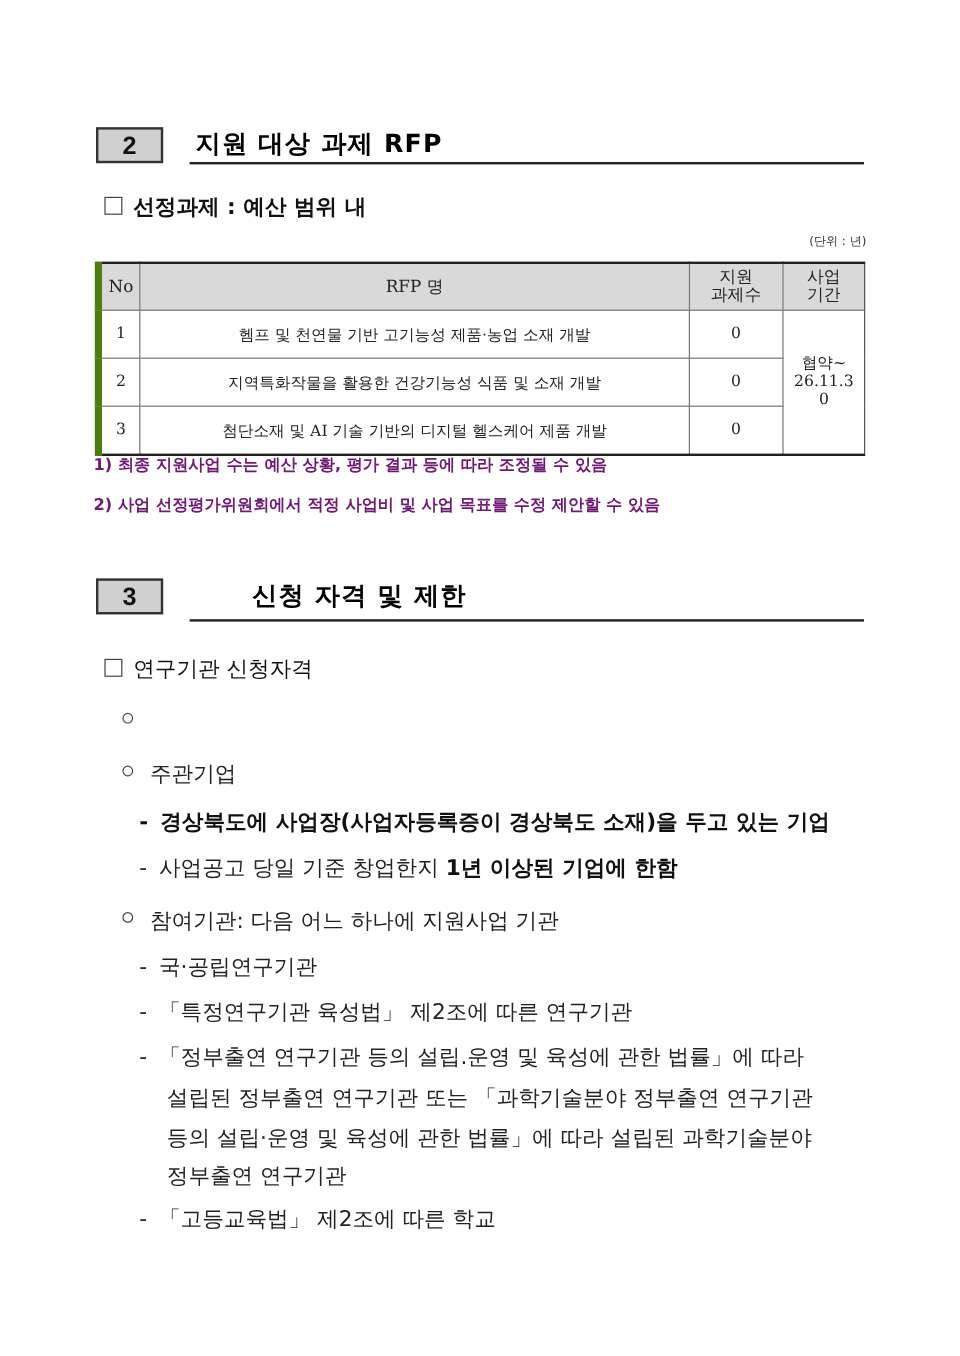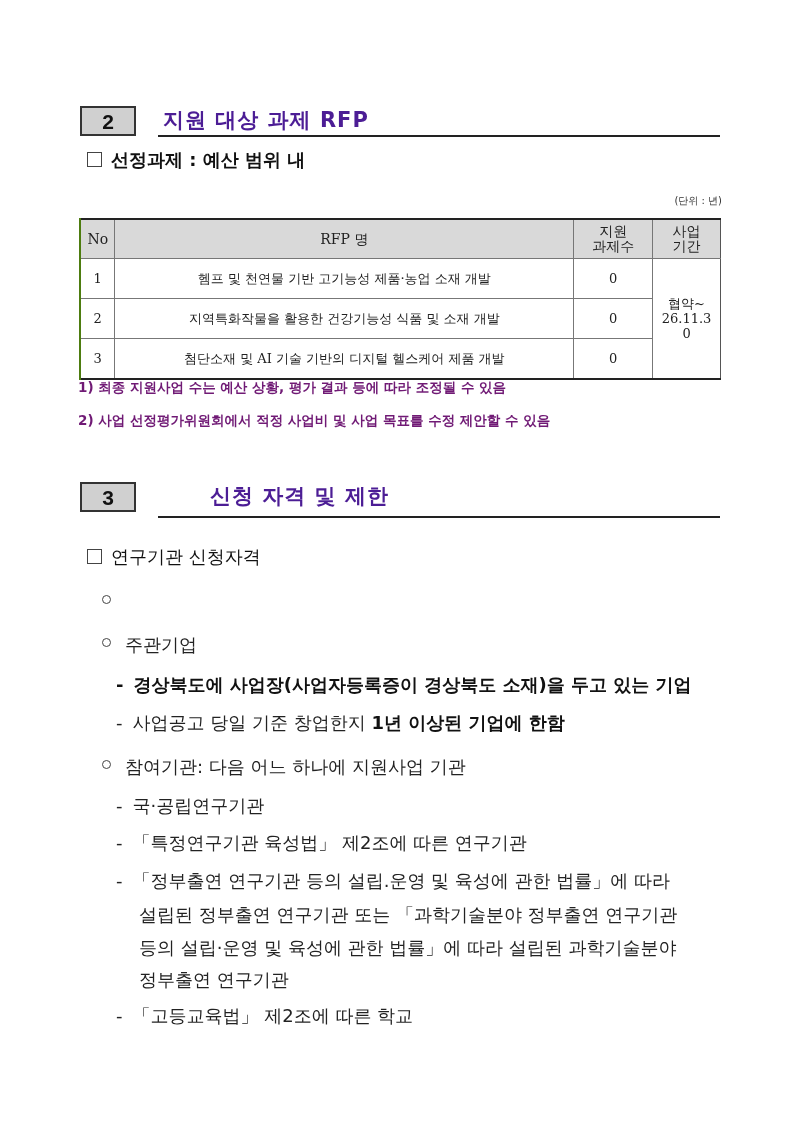--- a/index.html
+++ b/index.html
@@ -4,36 +4,36 @@
 <style>
   html, body { margin: 0; padding: 0; background: #ffffff; }
   body { width: 800px; height: 1130px; position: relative; overflow: hidden;
          font-family: "DejaVu Serif", "Liberation Serif", serif; color: #111; }
 
   .sec-num { position: absolute; width: 56px; height: 30px; background: #d0d0d0;
              border: 2px solid #333; box-sizing: border-box;
              font-family: "Liberation Sans", "DejaVu Sans", sans-serif; font-weight: bold;
              font-size: 21px; text-align: center; line-height: 27px; color: #111; }
   .sec-title { position: absolute; font-family: "DejaVu Sans", "Liberation Sans", sans-serif;
-               font-weight: bold; font-size: 21px; letter-spacing: 1px; color: #4c1d95; }
+               font-weight: bold; font-size: 21px; letter-spacing: 1px; color: #000000; }
   .sec-rule { position: absolute; height: 0; border-top: 2px solid #222; }
 
   .box-head { position: absolute; font-family: "DejaVu Sans", sans-serif; font-size: 18px; color: #111; }
   .box-head .sq { display: inline-block; width: 13px; height: 13px; border: 1px solid #444;
                   margin-right: 9px; vertical-align: -1px; }
   .box-head.bold { font-weight: bold; }
 
   .unit { position: absolute; right: 78px; top: 194px; font-family: "DejaVu Sans", sans-serif;
           font-size: 10px; color: #333; }
 
   table.rfp { position: absolute; left: 79px; top: 218px; width: 642px; border-collapse: collapse;
               font-family: "DejaVu Serif", serif; font-size: 13px; color: #222;
               border-top: 2px solid #222; border-bottom: 2px solid #222; }
   table.rfp td, table.rfp th { border: 1px solid #777; text-align: center; font-weight: normal; padding: 0; }
-  table.rfp tr > :first-child { border-left: 2px solid #4d7c0f; }
+  table.rfp tr > :first-child { border-left: 6px solid #4d7c0f; }
   table.rfp tr > :last-child { border-right: 1px solid #555; }
   table.rfp thead th { background: #d9d9d9; height: 38px; line-height: 15px; font-size: 14px; }
   table.rfp tbody td { height: 39px; }
 
   .note { position: absolute; left: 78px; font-family: "DejaVu Sans", sans-serif; font-size: 13.5px;
           font-weight: bold; color: #701a75; }
 
   .line { position: absolute; font-family: "DejaVu Sans", sans-serif; font-size: 18px; color: #222; white-space: nowrap; }
   .line.bold { font-weight: bold; color: #111; }
   .circ { display: inline-block; width: 7px; height: 7px; border: 1.2px solid #444; border-radius: 50%;
@@ -41,21 +41,21 @@
   .dash { display: inline-block; margin-right: 10px; }
   .b { font-weight: bold; color: #111; }
 </style>
 </head>
 <body>
 
 <div class="sec-num" style="left:80px; top:106px;">2</div>
 <div class="sec-title" style="left:163px; top:106px;">지원 대상 과제 RFP</div>
 <div class="sec-rule" style="left:158px; top:135px; width:562px;"></div>
 
-<div class="box-head bold" style="left:87px; top:148px;"><span class="sq"></span><span>선정과제 : 예산 범위 내</span></div>
+<div class="box-head bold" style="left:87px; top:160px;"><span class="sq"></span><span>선정과제 : 예산 범위 내</span></div>
 
 <div class="unit">(단위 : 년)</div>
 
 <table class="rfp">
   <colgroup>
     <col style="width:35px">
       <col style="width:460px">
       <col style="width:79px">
       <col style="width:68px">
   </colgroup>

